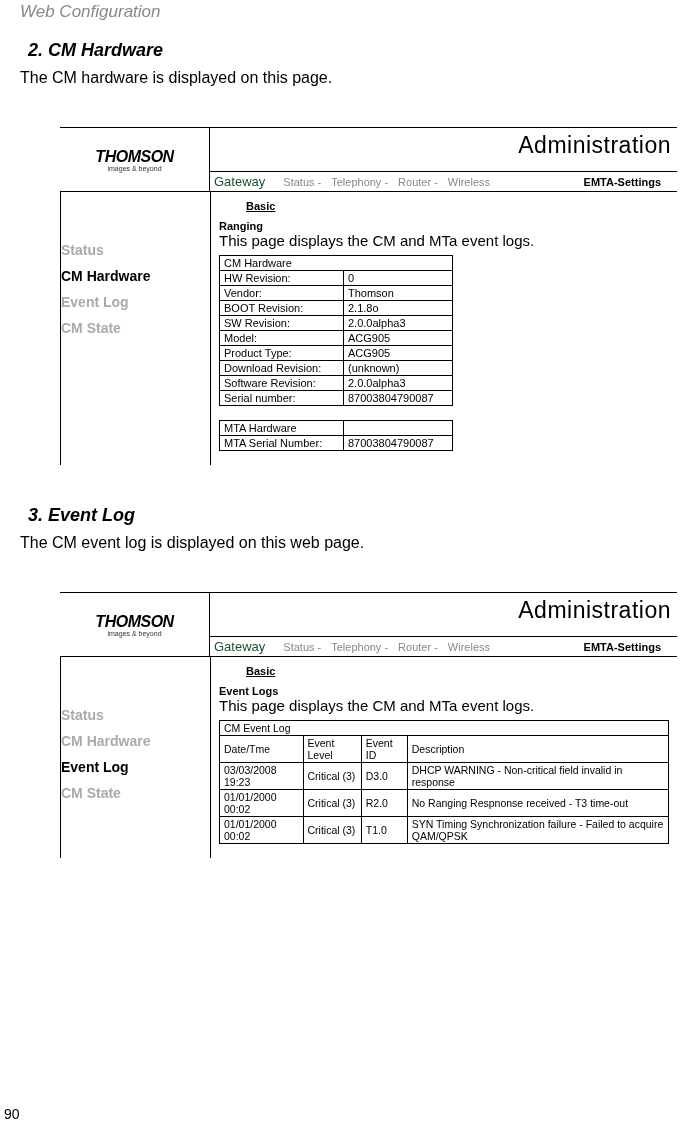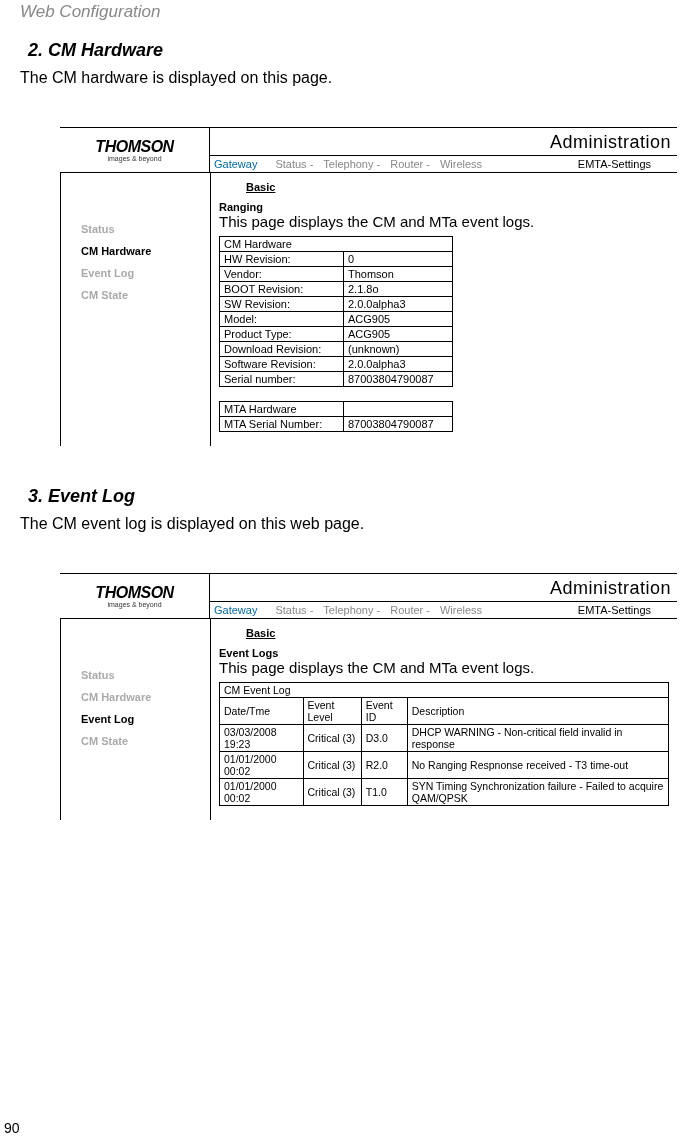--- a/index.html
+++ b/index.html
@@ -62,53 +62,53 @@
   color: #333;
   margin-top: -1px;
 }
 .admin-right {
   flex: 1;
   display: flex;
   flex-direction: column;
 }
 .admin-title-row {
   text-align: right;
-  font-size: 18px;
+  font-size: 23px;
   letter-spacing: 0.5px;
-  padding: 4px 6px 2px 0;
+  padding: 4px 6px 12px 0;
   border-bottom: 1px solid #000;
 }
 .nav-row {
   display: flex;
   align-items: center;
   font-size: 11px;
   padding: 2px 4px 2px 4px;
   gap: 10px;
 }
 .nav-gateway {
-  font-size: 11px;
-  color: #0369a1;
+  font-size: 13px;
+  color: #14532d;
   margin-right: 8px;
 }
 .nav-item { color: #888; }
 .nav-emta {
-  font-weight: normal;
+  font-weight: bold;
   color: #000;
   margin-left: auto;
-  margin-right: 22px;
+  margin-right: 12px;
 }
 .admin-body {
   display: flex;
 }
 .side-col {
   width: 150px;
   border-left: 1px solid #000;
   box-sizing: border-box;
-  padding: 50px 8px 10px 20px;
-  font-size: 11px;
+  padding: 50px 8px 10px 0;
+  font-size: 14px;
   font-weight: bold;
 }
 .side-item { color: #aaa; margin-bottom: 10px; }
 .side-item.active { color: #000; }
 .content-col {
   flex: 1;
   border-left: 1px solid #000;
   box-sizing: border-box;
   padding: 8px 8px 14px 8px;
   font-size: 11px;
@@ -126,21 +126,21 @@
   padding: 1px 4px;
   text-align: left;
   font-weight: normal;
 }
 table.data-table .hdr { font-weight: normal; }
 .mta-spacer { height: 10px; }
 .event-table th, .event-table td { font-size: 10.5px; }
 .page-num {
   position: absolute;
   left: 4px;
-  bottom: 2px;
+  bottom: 16px;
   font-size: 14px;
 }
 </style>
 </head>
 <body>
 
 <div class="page">
   <div class="top-header">Web Configuration</div>
 
   <h2 class="section-heading">2. CM Hardware</h2>

